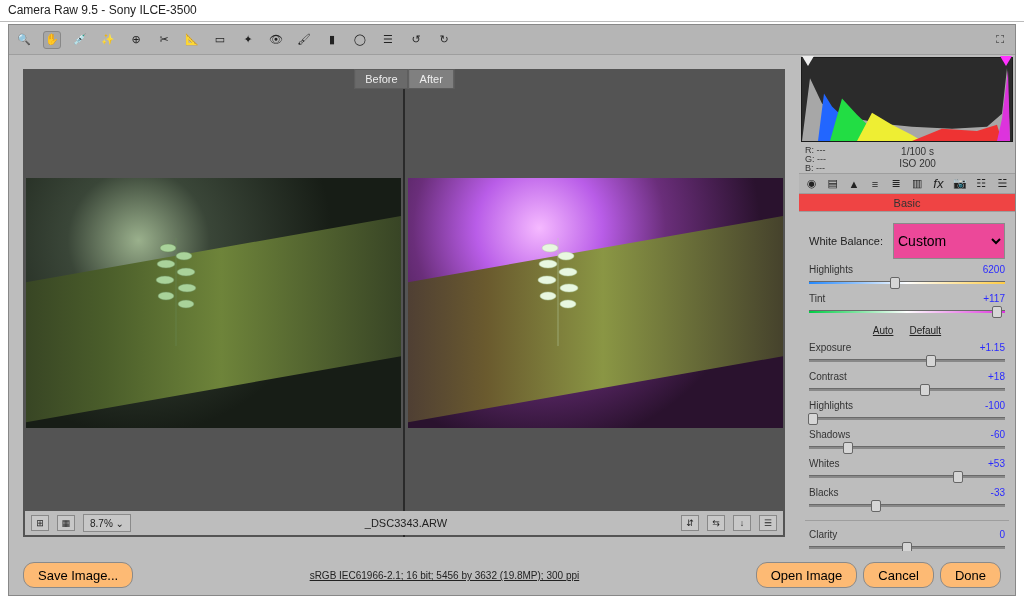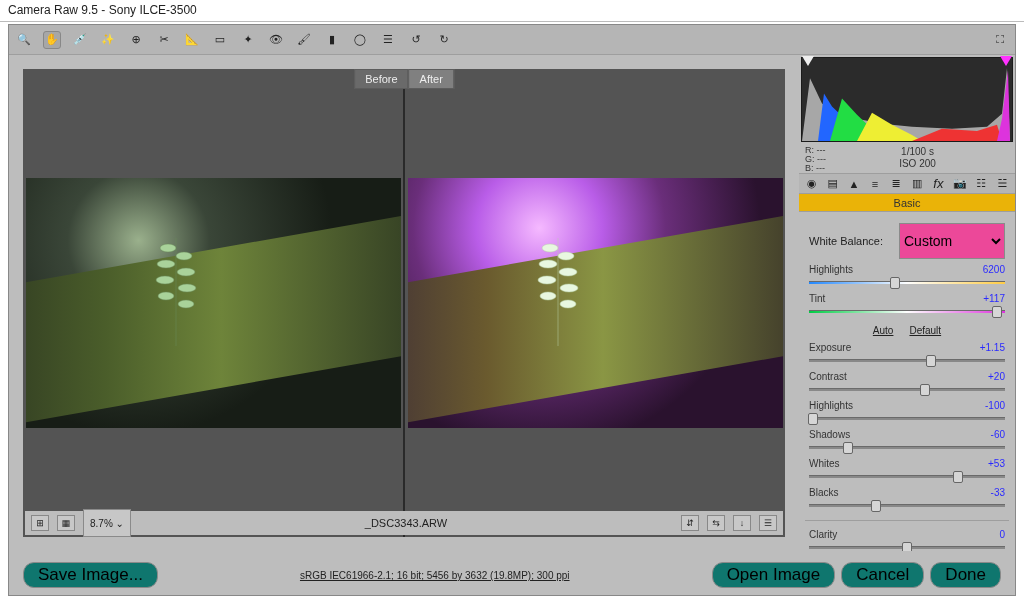--- a/index.html
+++ b/index.html
@@ -33,40 +33,40 @@
 .histo svg{width:100%;height:100%}
 .histomark{position:absolute;top:-2px;width:12px;height:10px}
 .histomark.left{left:0}
 .histomark.right{right:0}
 .histomark svg{width:100%;height:100%}
 .meta{height:30px;background:#bdbdbd;display:flex;font-size:10px;color:#333;border-bottom:1px solid #9e9e9e;padding:2px 6px}
 .meta .rgb{display:flex;flex-direction:column;gap:0;line-height:9px;font-size:9px}
 .meta .exp{flex:1;text-align:center;line-height:12px}
 .tabbar{height:20px;background:#b5b5b5;display:flex;align-items:center;gap:8px;padding:0 6px;border-bottom:1px solid #9e9e9e}
 .tabbar .t{width:14px;height:14px;font-size:11px;display:flex;align-items:center;justify-content:center;cursor:pointer}
-.panelh{height:18px;background:#eab308;text-align:center;line-height:18px;color:#333;border-bottom:1px solid #9e9e9e}
+.panelh{height:18px;background:#ef4444;text-align:center;line-height:18px;color:#333;border-bottom:1px solid #9e9e9e}
 .panel{flex:1;overflow:auto;padding:6px 10px;font-size:11px;color:#222}
 .row{margin:4px 0}
 .row .lab{display:flex;justify-content:space-between;font-size:10px;color:#333}
 .row .val{color:#2a2aff;}
 .slider{height:12px;position:relative;margin-top:2px}
 .track{position:absolute;left:0;right:0;top:4px;height:3px;background:#888;border-top:1px solid #6a6a6a}
 .track.temp{background:linear-gradient(90deg,#28f,#fff,#fc4)}
 .track.tint{background:linear-gradient(90deg,#0c4,#fff,#d3d)}
 .thumb{position:absolute;top:0;width:10px;height:12px;background:#d6d6d6;border:1px solid #666;border-radius:2px;transform:translateX(-50%)}
-.wbrow{display:flex;align-items:center;gap:16px;margin:5px 0}
+.wbrow{display:flex;align-items:center;gap:10px;margin:5px 0}
 .wbrow select{flex:1;font-size:14px;height:36px;background:#ec4899;border:1px solid #8a8a8a}
 .links{text-align:center;margin:6px 0}
 .links span{color:#222;text-decoration:underline;margin:0 8px;cursor:pointer;font-size:10px}
 .sep{height:1px;background:#9e9e9e;margin:8px -4px}
 .footer{position:absolute;left:0;right:0;bottom:0;height:40px;display:flex;align-items:center;padding:0 14px;background:#bdbdbd}
-.btn{height:22px;padding:12px 14px;background:#0f766e;border:1px solid #8a8a8a;border-radius:11px;font-size:17px;cursor:pointer;display:inline-flex;align-items:center}
+.btn{height:22px;padding:12px 14px;background:#fdba74;border:1px solid #8a8a8a;border-radius:11px;font-size:13px;cursor:pointer;display:inline-flex;align-items:center}
 .footer .center{flex:1;text-align:center}
 .footer .center span{text-decoration:underline;color:#222;font-size:10px}
-.zoombox{display:inline-flex;align-items:center;border:1px solid #8a8a8a;height:28px;padding:0 6px;background:#c7c7c7;font-size:10px}
+.zoombox{display:inline-flex;align-items:center;border:1px solid #8a8a8a;height:18px;padding:0 6px;background:#c7c7c7;font-size:10px}
 </style>
 </head>
 <body>
 
 <div class="titlebar">Camera Raw 9.5  -  Sony ILCE-3500</div>
 
 <div class="dialog">
   <div class="toolbar">
     <span class="tool">🔍</span>
     <span class="tool active">✋</span>
@@ -217,21 +217,21 @@
               <span class="val">+1.15</span>
             </div>
             <div class="slider">
               <div class="track"></div>
               <div class="thumb" style="left:62%"></div>
             </div>
           </div>
         <div class="row">
             <div class="lab">
               <span>Contrast</span>
-              <span class="val">+20</span>
+              <span class="val">+18</span>
             </div>
             <div class="slider">
               <div class="track"></div>
               <div class="thumb" style="left:59%"></div>
             </div>
           </div>
         <div class="row">
             <div class="lab">
               <span>Highlights</span>
               <span class="val">-100</span>

